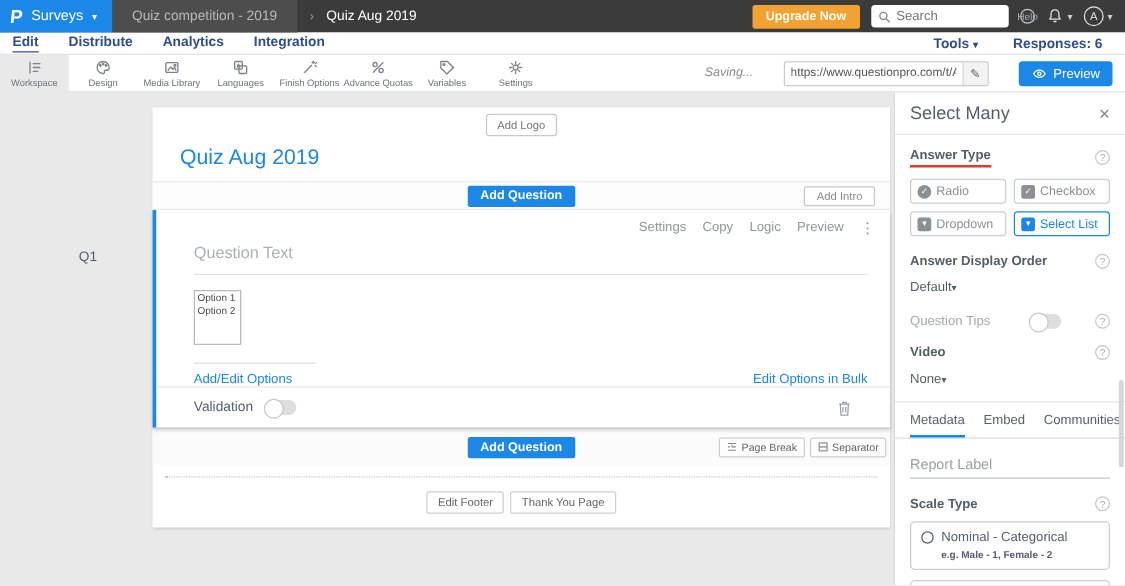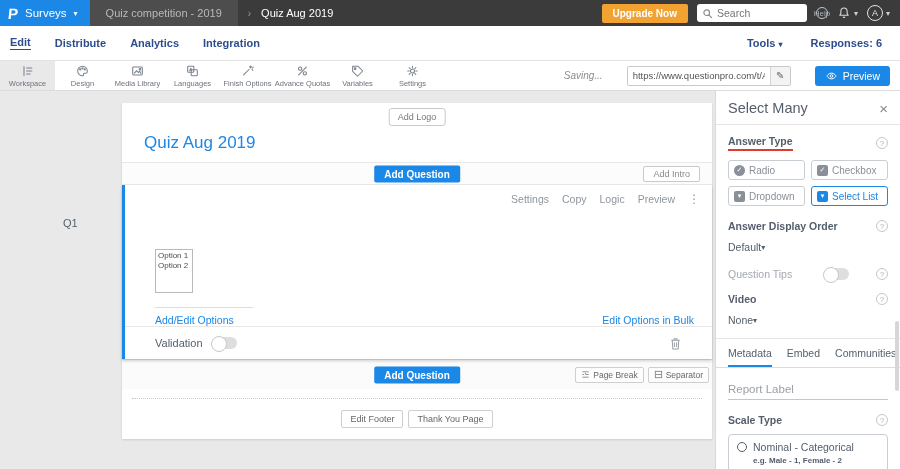--- a/index.html
+++ b/index.html
@@ -19,21 +19,21 @@
   .crumb-sep { color:#9a9a9a; font-size:10px; margin:0 10px; }
   .crumb-cur { color:#fff; font-size:11px; }
   .top-right { margin-left:auto; display:flex; align-items:center; gap:9px; padding-right:10px; }
   .upgrade { background:#f2a230; color:#fff; font-size:10px; font-weight:bold; border:none; border-radius:2px; padding:4px 11px; cursor:pointer; }
   .searchbox { background:#fff; border-radius:3px; height:18px; width:110px; display:flex; align-items:center; padding:0 5px; gap:4px; }
   .searchbox input { border:none; outline:none; width:80px; font-size:10.5px; color:#444; font-family:inherit; }
   .help { color:#e8e8e8; font-size:11px; }
   .bell-wrap, .avatar-wrap { display:flex; align-items:center; gap:3px; color:#cfcfcf; cursor:pointer; }
   .avatar { width:16px; height:16px; border:1.4px solid #e4e4e4; border-radius:50%; color:#e4e4e4; font-size:9px; display:flex; align-items:center; justify-content:center; }
   
-  .navrow { height:35px; background:#fff; border-bottom:1px solid #e2e2e2; display:flex; align-items:center; padding:0 10px;text-align:right; }
+  .navrow { height:18px; background:#fff; border-bottom:1px solid #e2e2e2; display:flex; align-items:center; padding:0 10px;text-align:right; }
   .navtab { font-size:11px; font-weight:bold; color:#2e4d8e; margin-right:24px; padding-bottom:1px; cursor:pointer; }
   .navtab.active { border-bottom:1.5px solid #2e4d8e; }
   .nav-right { margin-left:auto; display:flex; align-items:center; gap:28px; padding-right:8px; }
   .tools { font-size:11px; font-weight:bold; color:#2e4d8e; cursor:pointer; }
   .responses { font-size:11px; font-weight:bold; color:#2e4d8e; }
   
   .toolbar { height:30px; background:#fff; border-bottom:1px solid #dcdcdc; display:flex; align-items:stretch; }
   .tool { width:55px; display:flex; flex-direction:column; align-items:center; justify-content:center; gap:1px; cursor:pointer; }
   .tool.selected { background:#e9e9e9; }
   .tool svg { stroke:#7b828c; fill:none; stroke-width:1.2; stroke-linecap:round; stroke-linejoin:round; }
@@ -262,20 +262,21 @@
         </div>
 
         <div class="qblock">
           <div class="qactions">
             <span class="qaction">Settings</span>
             <span class="qaction">Copy</span>
             <span class="qaction">Logic</span>
             <span class="qaction">Preview</span>
             <span class="kebab">⋮</span>
           </div>
+          <div class="qtext">Question Text</div>
           <div class="optbox">
             <div>Option 1</div>
             <div>Option 2</div>
           </div>
           <div class="opt-underline"></div>
           <div class="optlinks">
             <span class="bluelink">Add/Edit Options</span>
             <span class="bluelink">Edit Options in Bulk</span>
           </div>
           <div class="vrow">

